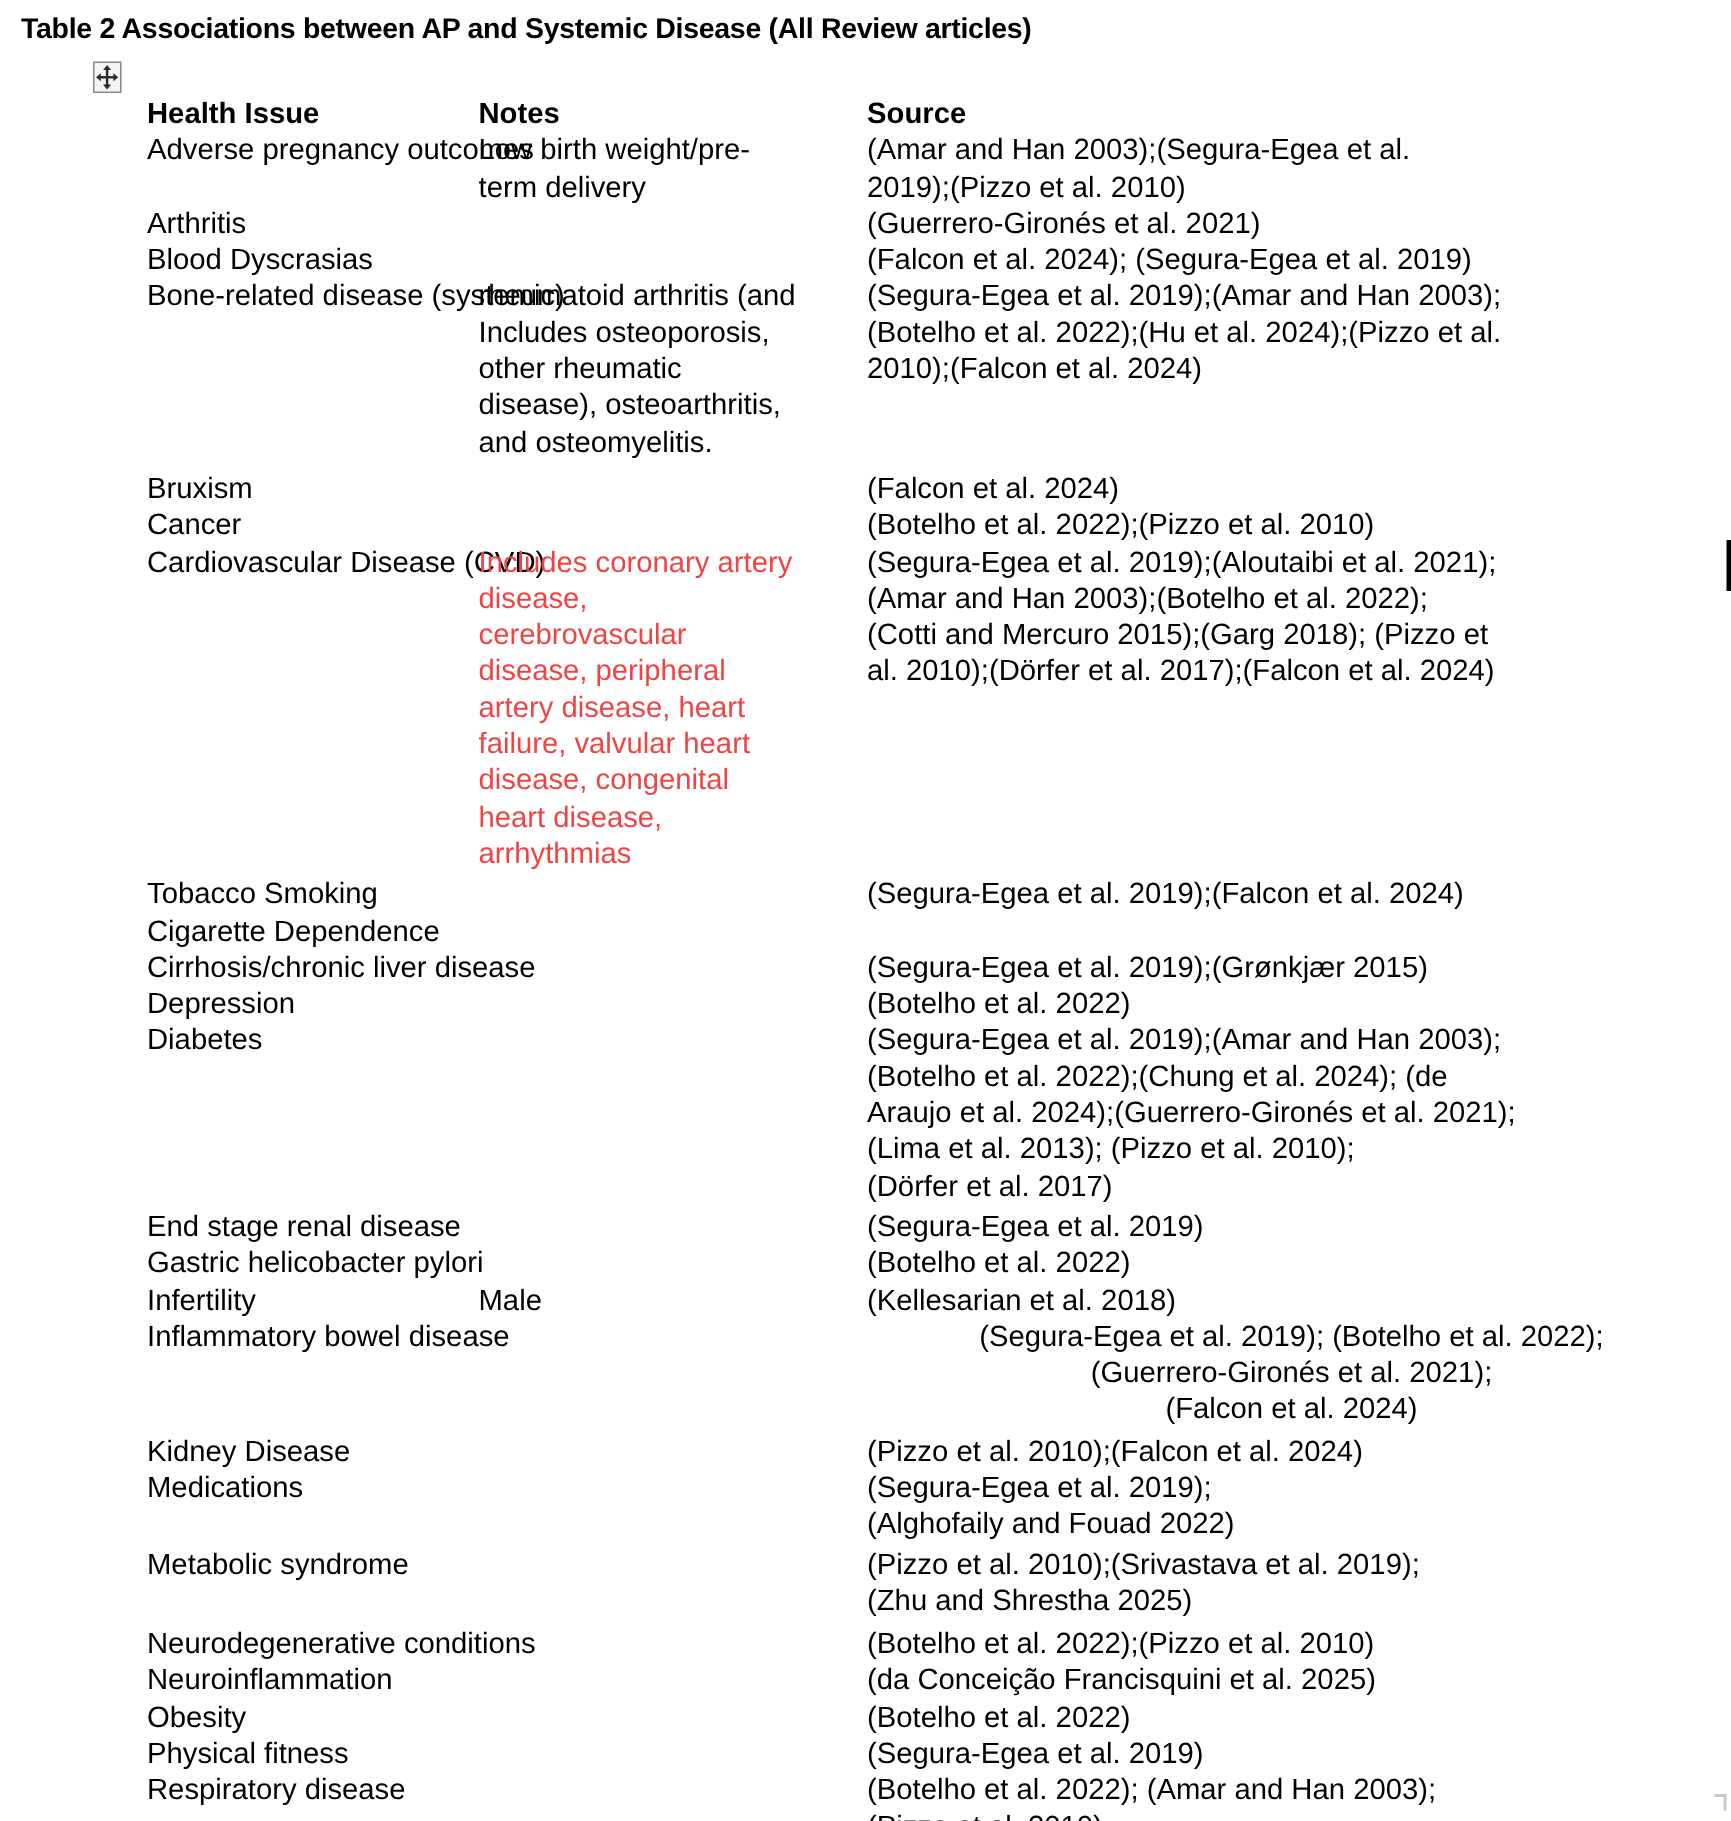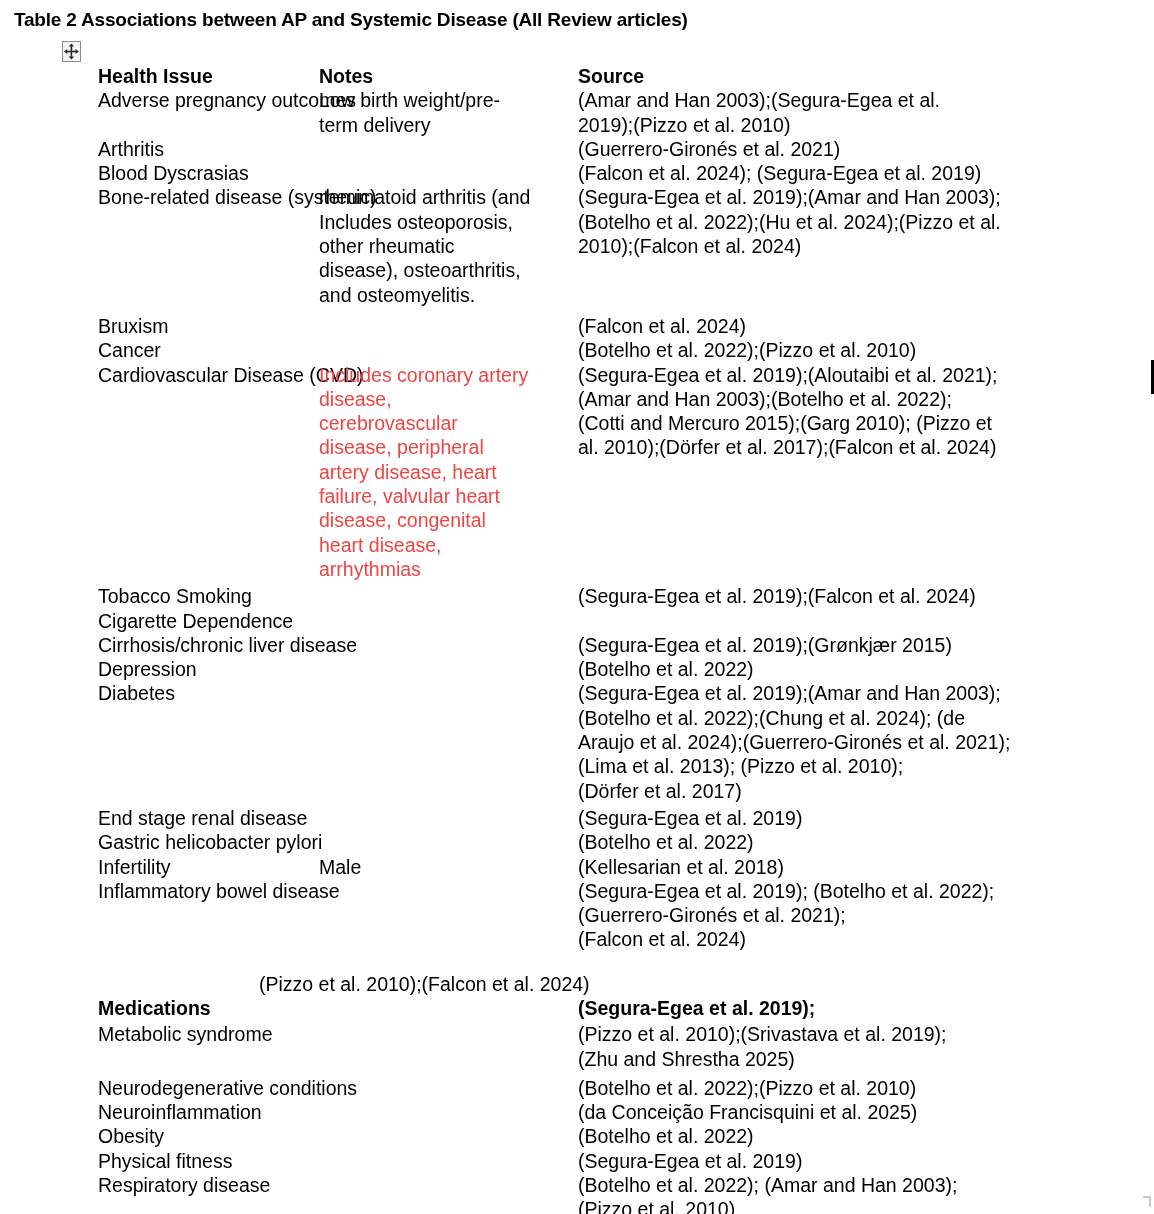--- a/index.html
+++ b/index.html
@@ -213,21 +213,21 @@
           <span class="line">disease, peripheral</span>
           <span class="line">artery disease, heart</span>
           <span class="line">failure, valvular heart</span>
           <span class="line">disease, congenital</span>
           <span class="line">heart disease,</span>
           <span class="line">arrhythmias</span>
         </div>
         <div class="cell c-source">
           <span class="line">(Segura-Egea et al. 2019);(Aloutaibi et al. 2021);</span>
           <span class="line">(Amar and Han 2003);(Botelho et al. 2022);</span>
-          <span class="line">(Cotti and Mercuro 2015);(Garg 2010);  (Pizzo et</span>
+          <span class="line">(Cotti and Mercuro 2015);(Garg 2018);  (Pizzo et</span>
           <span class="line">al. 2010);(Dörfer et al. 2017);(Falcon et al. 2024)</span>
         </div>
       </div>
       <div class="row">
         <div class="cell c-issue">
           <span class="line nowrap">Tobacco Smoking</span>
         </div>
         <div class="cell c-notes"></div>
         <div class="cell c-source">
           <span class="line nowrap">(Segura-Egea et al. 2019);(Falcon et al. 2024)</span>
@@ -293,44 +293,48 @@
         <div class="cell c-issue">
           <span class="line nowrap">Infertility</span>
         </div>
         <div class="cell c-notes">
           <span class="line nowrap">Male</span>
         </div>
         <div class="cell c-source">
           <span class="line nowrap">(Kellesarian et al. 2018)</span>
         </div>
       </div>
-      <div class="row" style="margin-bottom: 20px;">
+      <div class="row" style="margin-bottom: 4px; text-align: center;">
         <div class="cell c-issue">
           <span class="line nowrap">Inflammatory bowel disease</span>
         </div>
         <div class="cell c-notes"></div>
         <div class="cell c-source">
           <span class="line">(Segura-Egea et al. 2019); (Botelho et al. 2022);</span>
           <span class="line">(Guerrero-Gironés et al. 2021);</span>
           <span class="line">(Falcon et al. 2024)</span>
         </div>
       </div>
       <div class="row">
+        <div class="cell c-issue">
+          <span class="line nowrap">Kidney Disease</span>
+        </div>
         <div class="cell c-notes"></div>
         <div class="cell c-source">
           <span class="line nowrap">(Pizzo et al. 2010);(Falcon et al. 2024)</span>
         </div>
       </div>
-      <div class="row" style="margin-bottom: 2px; font-weight: bold;">
+      <div class="row" style="margin-bottom: 2px;">
         <div class="cell c-issue">
           <span class="line nowrap">Medications</span>
         </div>
         <div class="cell c-notes"></div>
         <div class="cell c-source">
           <span class="line">(Segura-Egea et al. 2019);</span>
+          <span class="line">(Alghofaily and Fouad 2022)</span>
         </div>
       </div>
       <div class="row" style="margin-bottom: 5px;">
         <div class="cell c-issue">
           <span class="line nowrap">Metabolic syndrome</span>
         </div>
         <div class="cell c-notes"></div>
         <div class="cell c-source">
           <span class="line">(Pizzo et al. 2010);(Srivastava et al. 2019);</span>
           <span class="line">(Zhu and Shrestha 2025)</span>

